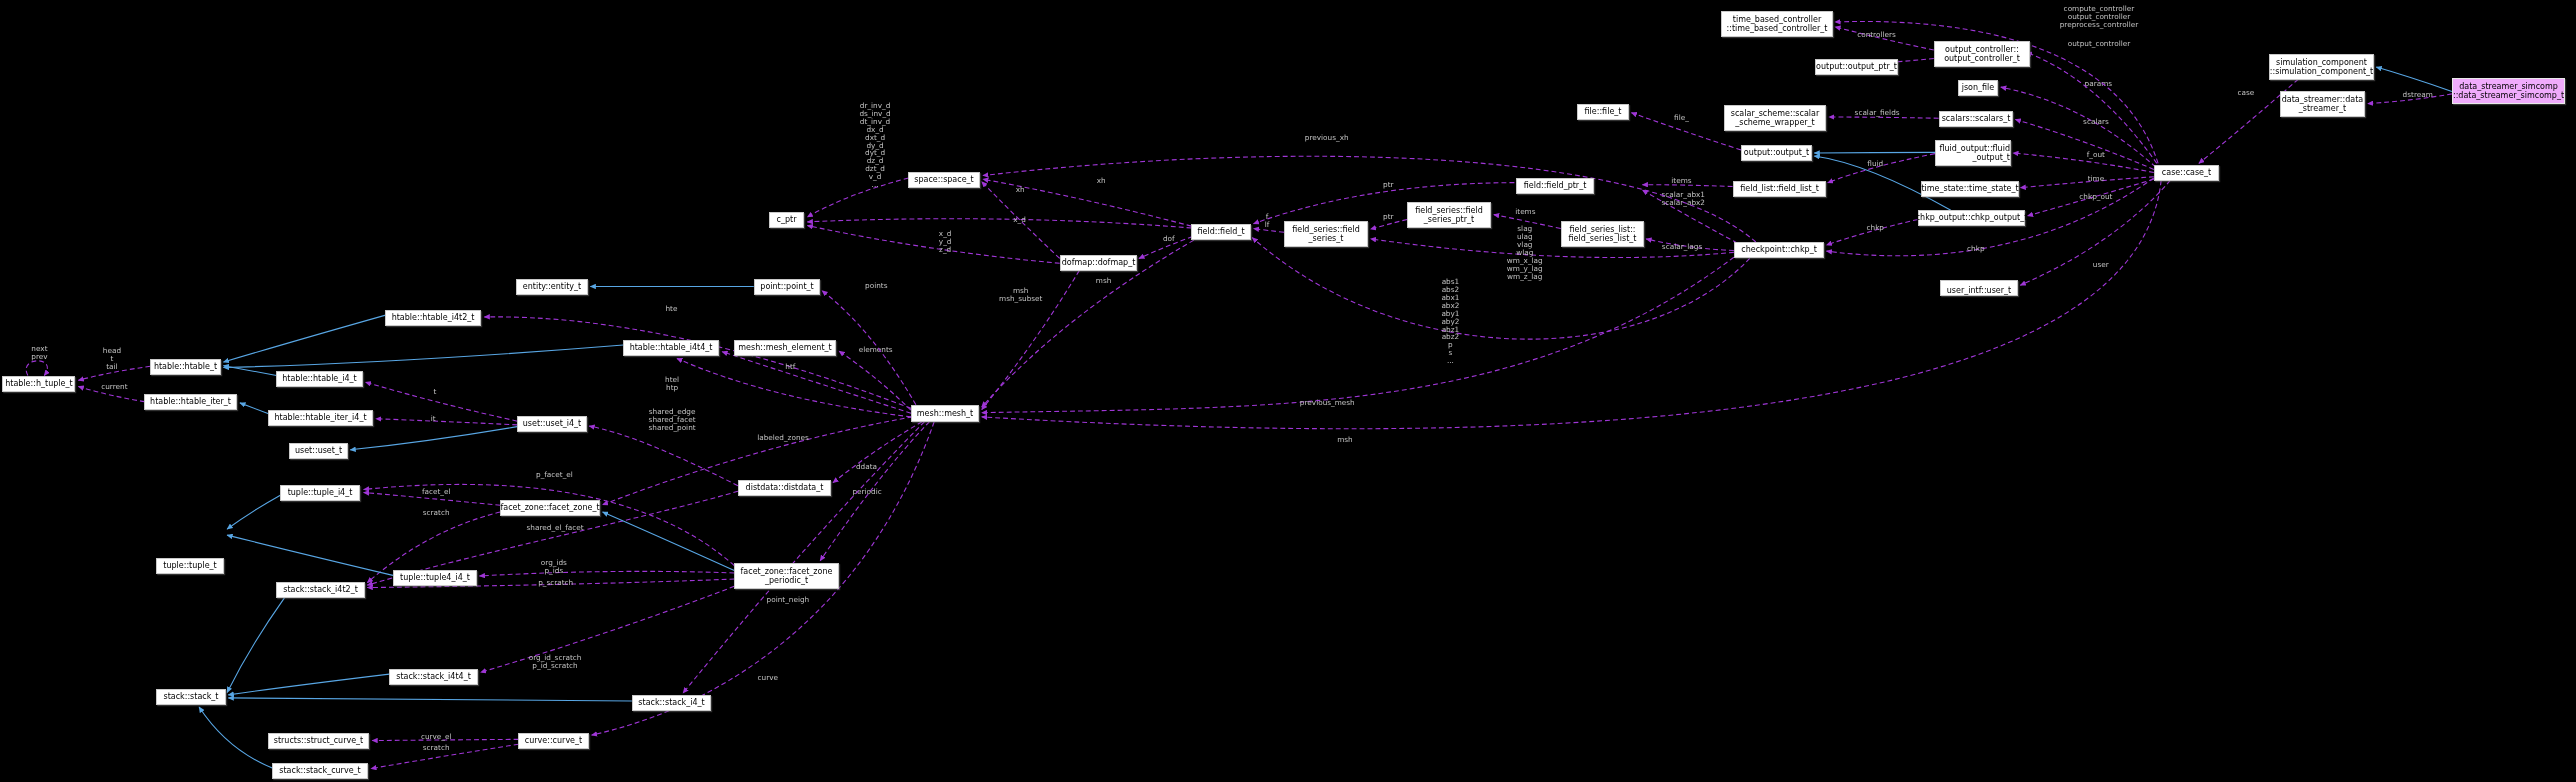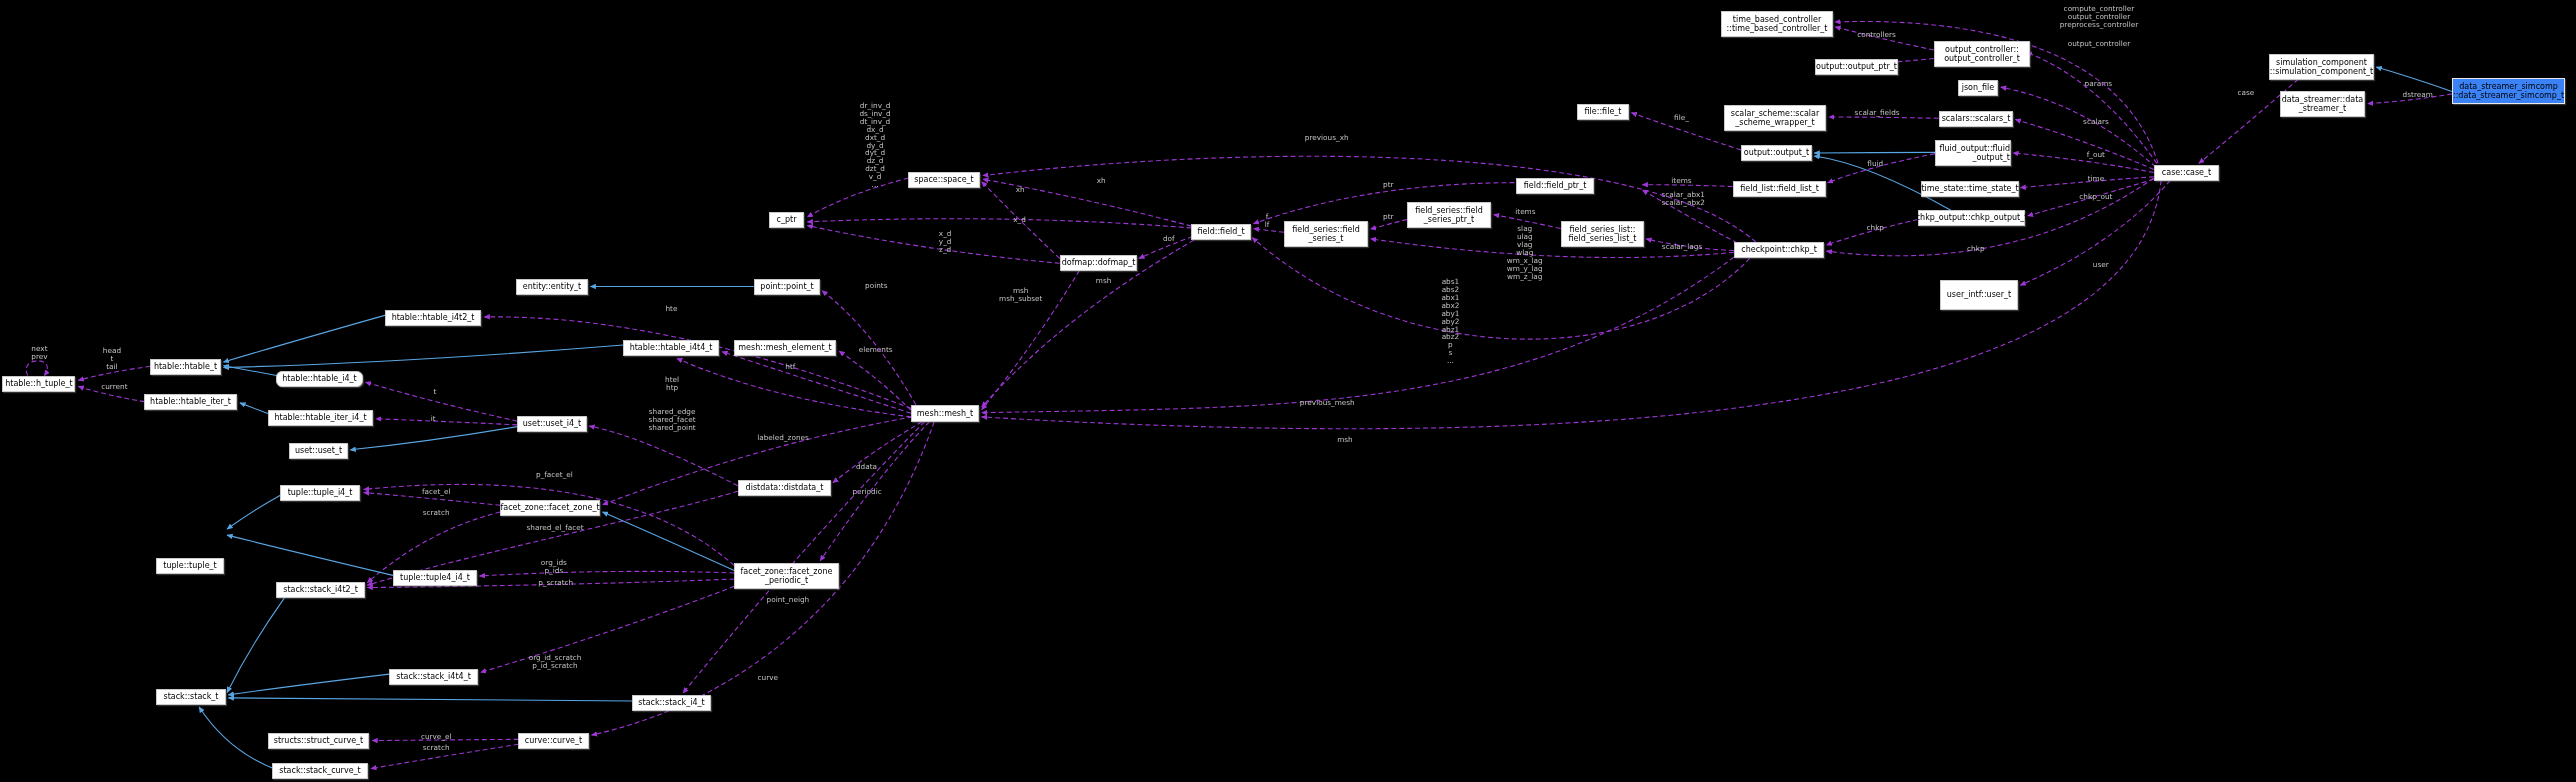--- a/index.html
+++ b/index.html
@@ -5,21 +5,21 @@
   html,body{margin:0;padding:0;background:#000;}
   #stage{position:relative;width:2576px;height:782px;background:#000;overflow:hidden;
          font-family:"DejaVu Sans","Liberation Sans",sans-serif;}
   #edges{position:absolute;left:0;top:0;width:2576px;height:782px;}
   .ed{fill:none;stroke:#9f36d6;stroke-width:1.8;stroke-dasharray:8 5;}
   .es{fill:none;stroke:#58a6e4;stroke-width:1.8;}
   .elbl{fill:#c2c2c2;font-size:12px;font-family:"DejaVu Sans","Liberation Sans",sans-serif;text-anchor:middle;}
   .node{position:absolute;background:#fff;border:1.2px solid #c9c9c9;box-shadow:1.2px 1.2px 0 rgba(110,110,110,.45);
         color:#000;font-size:8px;display:flex;flex-direction:column;align-items:center;justify-content:center;
         line-height:9.1px;white-space:nowrap;box-sizing:border-box;cursor:pointer;}
-  .node.hl{background:#3b82f6;border-color:#e8e8e8;}
+  .node.hl{background:#f0abfc;border-color:#e8e8e8;}
   .node span{display:block;text-align:center;}
 </style>
 </head>
 <body>
 
 <div id="stage">
   <svg id="edges" xmlns="http://www.w3.org/2000/svg" viewBox="0 0 4225 1283" width="2576" height="782">
     <defs>
       <marker id="ap" markerWidth="11" markerHeight="9" refX="9" refY="4.5" orient="auto" markerUnits="userSpaceOnUse">
         <path d="M0,0 L10,4.5 L0,9 z" fill="#9f36d6"></path>
@@ -168,21 +168,21 @@
       <path d="M3174,250 Q3070,250 2976,251" class="es" marker-end="url(#ab)"></path>
       <path d="M3200,345 C3120,300 3040,265 2976,256" class="es" marker-end="url(#ab)"></path>
       <path d="M4022,150 Q3950,125 3898,110" class="es" marker-end="url(#ab)"></path>
     </svg>
 <div class="node" style="left: 2.4px; top: 376px; width: 73px; height: 16px;">
       <span>htable::h_tuple_t</span>
     </div>
     <div class="node" style="left: 150px; top: 359px; width: 71px; height: 16px;">
       <span>htable::htable_t</span>
     </div>
-    <div class="node" style="left: 276px; top: 371px; width: 87px; height: 16px; border-radius: 6px;">
+    <div class="node" style="left: 276px; top: 371px; width: 87px; height: 16px;">
       <span>htable::htable_i4_t</span>
     </div>
     <div class="node" style="left: 144px; top: 394px; width: 93px; height: 16px;">
       <span>htable::htable_iter_t</span>
     </div>
     <div class="node" style="left: 268px; top: 410px; width: 105px; height: 16px;">
       <span>htable::htable_iter_i4_t</span>
     </div>
     <div class="node" style="left: 289px; top: 443px; width: 59px; height: 16px;">
       <span>uset::uset_t</span>
@@ -250,21 +250,21 @@
     <div class="node" style="left: 1918px; top: 210px; width: 107px; height: 16px;">
       <span>chkp_output::chkp_output_t</span>
     </div>
     <div class="node" style="left: 1741px; top: 145px; width: 71px; height: 16px;">
       <span>output::output_t</span>
     </div>
     <div class="node" style="left: 1935px; top: 140px; width: 76px; height: 25.6px; align-items: flex-end;">
       <span>fluid_output::fluid</span>
       <span>_output_t</span>
     </div>
-    <div class="node" style="left: 1940px; top: 280px; width: 78px; height: 30px;">
+    <div class="node" style="left: 1940px; top: 280px; width: 78px; height: 16px; justify-content: flex-end;">
       <span>user_intf::user_t</span>
     </div>
     <div class="node" style="left: 1958px; top: 80px; width: 40px; height: 16px;">
       <span>json_file</span>
     </div>
     <div class="node" style="left: 1939px; top: 111px; width: 74px; height: 16px;">
       <span>scalars::scalars_t</span>
     </div>
     <div class="node" style="left: 1724px; top: 105px; width: 102px; height: 25.6px;">
       <span>scalar_scheme::scalar</span>

